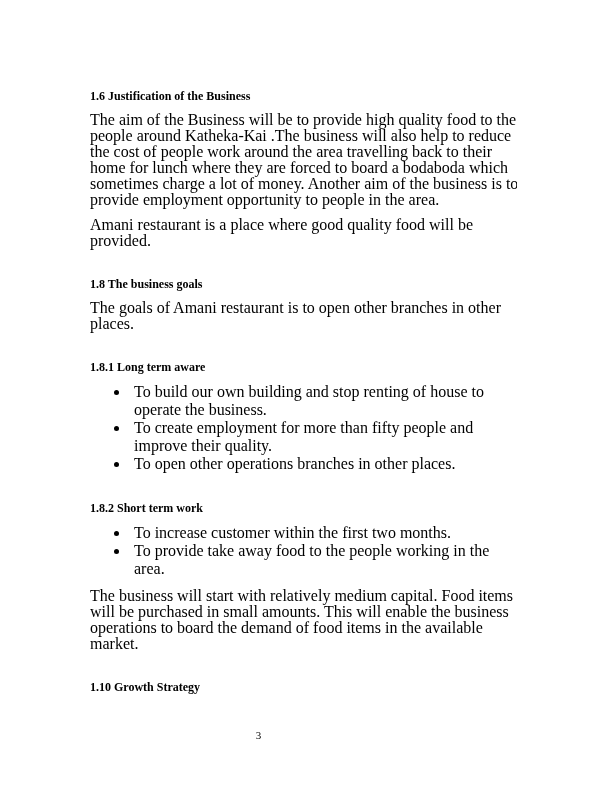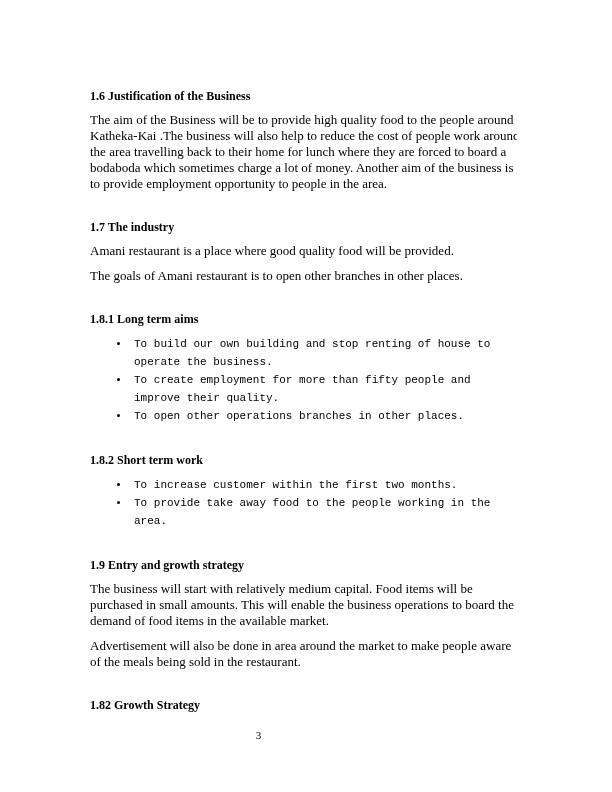--- a/index.html
+++ b/index.html
@@ -26,74 +26,71 @@
   .section-heading {
     font-size: 12px;
     font-weight: bold;
     margin: 27px 0 8px 0;
     line-height: 16px;
   }
   .content .section-heading:first-child {
     margin-top: 0;
   }
   .paragraph {
-    font-size: 13px;
+    font-size: 16px;
     line-height: 16px;
     margin: 5px 0 9px 0;
   }
   .bullet-list {
     margin: 2px 0 10px 0;
     padding-left: 40px;
     list-style-type: disc;
   }
   .bullet-item {
-    font-size: 11px;
+    font-size: 16px;
     line-height: 18px;
     padding-left: 4px;
-    font-family: Liberation Mono, monospace;
   }
   .page-number {
     position: absolute;
     left: 0;
     bottom: 50px;
     width: 100%;
     text-align: center;
     font-size: 11px;
     line-height: 14px;
   }
 </style>
 </head>
 <body>
 
 <div class="page">
   <div class="content">
 
     <div class="section-heading">1.6 Justification of the Business</div>
     <p class="paragraph">The aim of the Business will be to provide high quality food to the people around Katheka-Kai .The business will also help to reduce the cost of people work around the area travelling back to their home for lunch where they are forced to board a bodaboda which sometimes charge a lot of money. Another aim of the business is to provide employment opportunity to people in the area.</p>
 
-    <div class="section-heading">1.7 The industry</div>
     <p class="paragraph">Amani restaurant is a place where good quality food will be provided.</p>
 
+    <div class="section-heading">1.8 The business goals</div>
     <p class="paragraph">The goals of Amani restaurant is to open other branches in other places.</p>
 
-    <div class="section-heading">1.8.1 Long term aims</div>
+    <div class="section-heading">1.8.1 Long term aware</div>
     <ul class="bullet-list">
       <li class="bullet-item">To build our own building and stop renting of house to operate the business.</li>
       <li class="bullet-item">To create employment for more than fifty people and improve their quality.</li>
       <li class="bullet-item">To open other operations branches in other places.</li>
     </ul>
 
     <div class="section-heading">1.8.2 Short term work</div>
     <ul class="bullet-list">
       <li class="bullet-item">To increase customer within the first two months.</li>
       <li class="bullet-item">To provide take away food to the people working in the area.</li>
     </ul>
 
-    <div class="section-heading">1.9 Entry and growth strategy</div>
     <p class="paragraph">The business will start with relatively medium capital. Food items will be purchased in small amounts. This will enable the business operations to board the demand of food items in the available market.</p>
-    <p class="paragraph">Advertisement will also be done in area around the market to make people aware of the meals being sold in the restaurant.</p>
 
-    <div class="section-heading">1.82 Growth Strategy</div>
+    <div class="section-heading">1.10 Growth Strategy</div>
 
   </div>
 
   <div class="page-number">3</div>
 </div>
 
 </body></html>

